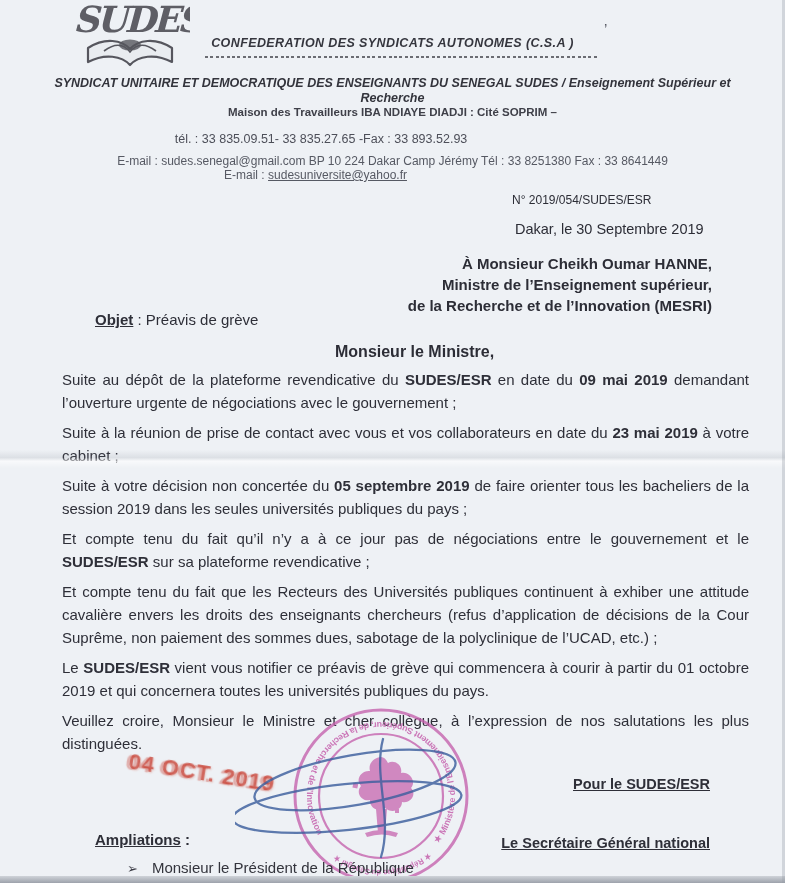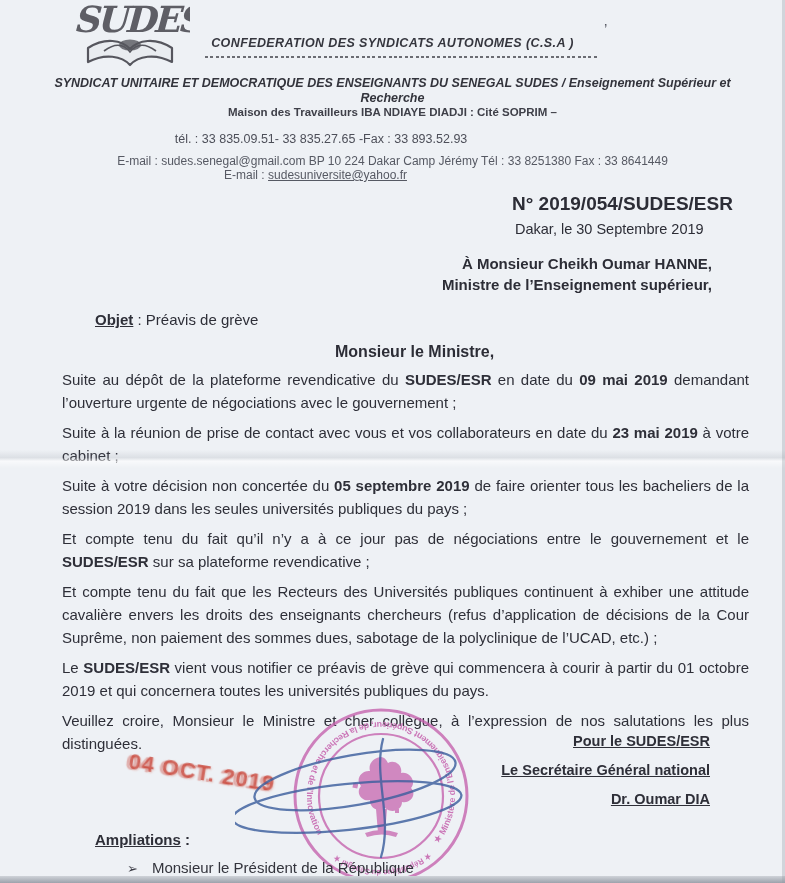--- a/index.html
+++ b/index.html
@@ -13,33 +13,33 @@
        font-size:12.5px;letter-spacing:.4px;color:#35363e;}
   .dash{left:205px;top:56px;width:392px;height:2.4px;
         background:repeating-linear-gradient(90deg,#4a4b52 0 3px,rgba(0,0,0,0) 3px 5.4px);opacity:.8;}
   .org{left:0;top:76px;width:785px;text-align:center;font-style:italic;font-weight:700;
        font-size:12.5px;color:#33343c;line-height:15px;}
   .addr{left:0;top:106px;width:785px;text-align:center;font-weight:700;font-size:11.5px;color:#3f4049;}
   .tel{left:0;top:132px;width:642px;text-align:center;font-size:12.5px;color:#4d4f59;}
   .em1{left:0;top:154px;width:785px;text-align:center;font-size:12px;color:#565963;}
   .em2{left:0;top:168px;width:631px;text-align:center;font-size:12px;color:#565963;}
   
-  .refno{left:512px;top:193px;font-size:19px;font-weight:700;color:#2c2d36;}
+  .refno{left:512px;top:193px;font-size:12px;font-weight:400;color:#2c2d36;}
   .refdate{left:515px;top:221px;font-size:14.5px;font-weight:500;color:#2c2d36;}
   .recip{right:73px;top:253px;width:360px;text-align:right;font-size:15px;font-weight:600;
          color:#2c2d36;line-height:21px;}
   .objet{left:95px;top:311px;font-size:15px;}
   .salut{left:335px;top:343px;font-size:16px;font-weight:600;color:#2c2d36;}
   
   .body{left:62px;top:368px;width:687px;font-size:15px;line-height:23px;color:#2e2f38;}
   .body p{margin:0 0 7px 0;text-align:justify;}
   
   .closing{right:75px;top:733px;width:330px;text-align:right;font-size:14.5px;font-weight:700;
            color:#2e2f38;}
-  .closing div{margin-bottom:13px;text-decoration:underline;}
+  .closing div{margin-bottom:13px;text-decoration:underline;margin-top:43px;}
   
   .ampl{left:95px;top:831px;font-size:15px;font-weight:700;color:#2e2f38;}
   .ampl-item{left:127px;top:859px;font-size:15px;color:#33343c;}
   .ampl-item .bullet{display:inline-block;margin-right:14px;font-size:13px;color:#3a3b44;}
   
   .datestamp{left:128px;top:760px;font-size:22px;font-weight:700;letter-spacing:1px;
              color:rgba(199,62,50,.72);transform:rotate(9deg);white-space:nowrap;
              text-shadow:-3px 1px 1px rgba(199,62,50,.38),1px 1px 2px rgba(210,90,70,.3);
              filter:blur(.3px);pointer-events:none;}
   .roundstamp{left:283px;top:705px;pointer-events:none;}
@@ -79,20 +79,21 @@
   <div class="abs tel">tél. :  33 835.09.51- 33 835.27.65 -Fax : 33 893.52.93</div>
   <div class="abs em1">E-mail : sudes.senegal@gmail.com  BP 10 224 Dakar Camp  Jérémy Tél : 33 8251380 Fax : 33 8641449</div>
   <div class="abs em2"><span>E-mail : </span><span class="u">sudesuniversite@yahoo.fr</span></div>
 
   <div class="abs refno">N° 2019/054/SUDES/ESR</div>
   <div class="abs refdate">Dakar, le 30 Septembre 2019</div>
 
   <div class="abs recip">
     <div>À Monsieur Cheikh Oumar HANNE,</div>
     <div>Ministre de l’Enseignement supérieur,</div>
+    <div>de la Recherche et de l’Innovation (MESRI)</div>
   </div>
 
   <div class="abs objet"><span class="b u">Objet</span><span> : </span><span>Préavis de grève</span></div>
 
   <div class="abs salut">Monsieur le Ministre,</div>
 
   <div class="abs body">
     <p><span>Suite au dépôt de la plateforme revendicative du </span><span class="b">SUDES/ESR</span><span> en date du </span><span class="b">09 mai 2019</span><span> demandant l’ouverture urgente de négociations avec le gouvernement ;</span></p>
     <p><span>Suite à la réunion de prise de contact avec vous et vos collaborateurs en date du </span><span class="b">23 mai 2019</span><span> à votre cabinet ;</span></p>
     <p><span>Suite à votre décision non concertée du </span><span class="b">05 septembre 2019</span><span> de faire orienter tous les bacheliers de la session 2019 dans les seules universités publiques du pays ;</span></p>

